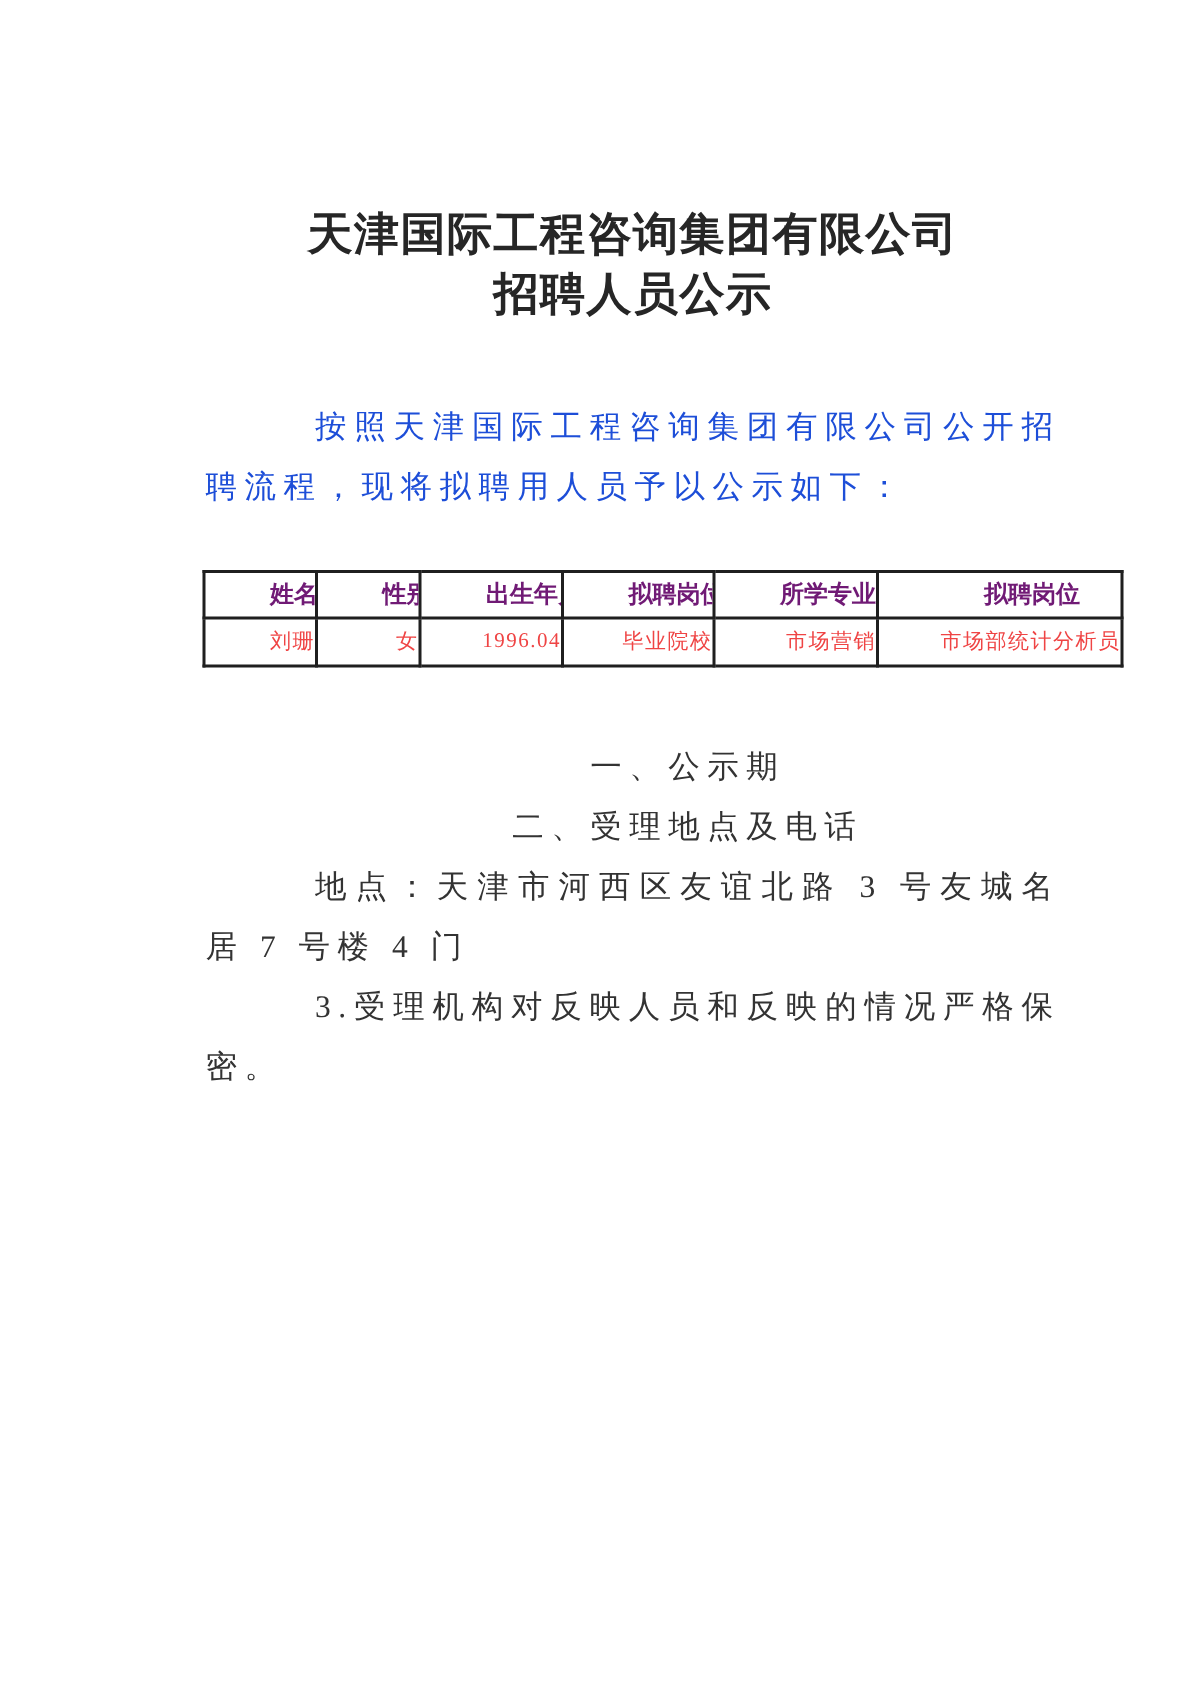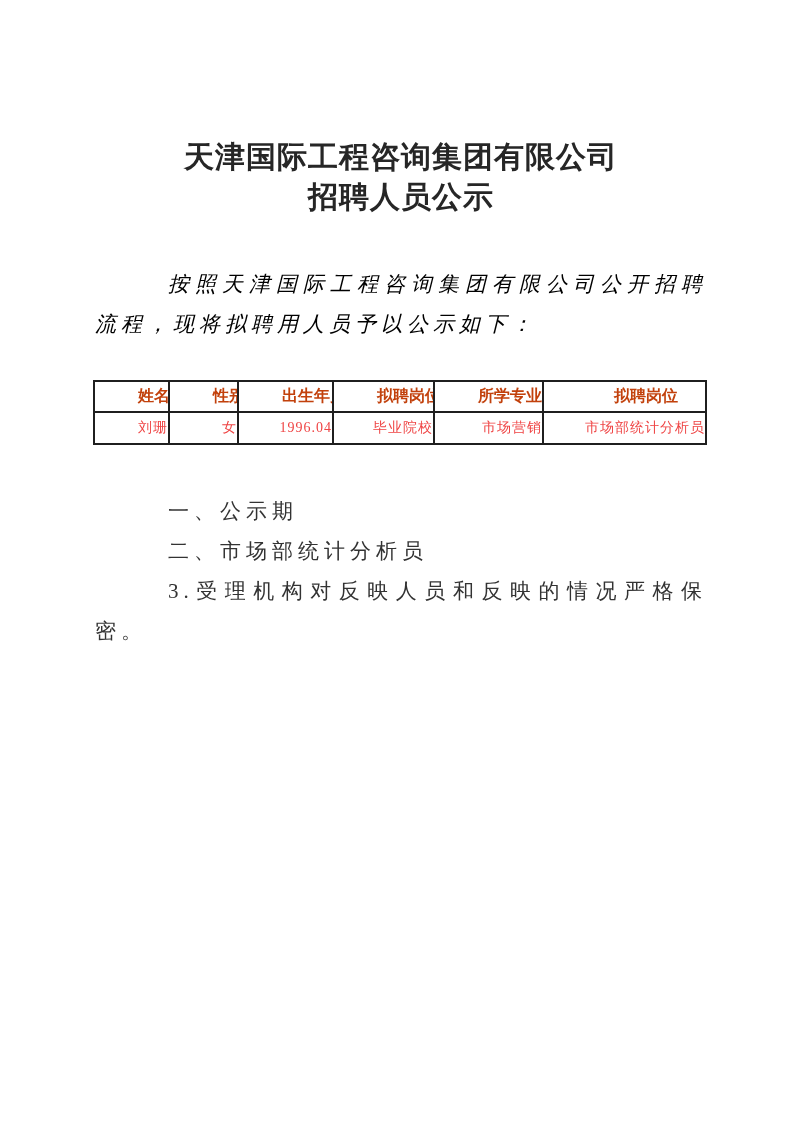--- a/index.html
+++ b/index.html
@@ -11,42 +11,42 @@
     position: relative;
     width: 800px;
     height: 1131px;
     background: #ffffff;
     overflow: hidden;
     font-family: "Liberation Serif", "DejaVu Serif", serif;
     color: #2f2f2f;
   }
   .doc {
     padding: 137px 93px 0 95px; 
+    margin-left: 42px;
   }
 
   
   .title-block {
     text-align: center;
     font-weight: bold;
     font-size: 30px;
     line-height: 40px;
     letter-spacing: 1px;
     color: #262626;
   }
 
   
   .intro {
     margin-top: 47px;
     font-size: 21px;
     line-height: 40px;
     letter-spacing: 5px;
     text-align: justify;
     text-indent: 73px;
-    color: #000000;
-    font-style: italic;
+    color: #1d4ed8;
   }
 
   
   .tbl-wrap {
     margin-top: 36px;
     margin-left: -2px; 
   }
   table.applicants {
     border-collapse: collapse;
     table-layout: fixed;
@@ -65,21 +65,21 @@
     vertical-align: middle;
     padding: 0;
     overflow: hidden;
     white-space: nowrap;
   }
   table.applicants th {
     height: 29px;
     font-family: "Liberation Sans", "DejaVu Sans", sans-serif;
     font-weight: bold;
     font-size: 16px;
-    color: #c2410c;
+    color: #701a75;
     padding-left: 43px;
   }
   table.applicants td {
     height: 30px;
     font-size: 14px;
     color: #ef4444;
     letter-spacing: 1px;
     text-align: right;
   }
 
@@ -90,20 +90,21 @@
     line-height: 40px;
     letter-spacing: 5px;
     color: #333333;
   }
   .body-block p, .body-block h3 {
     margin: 0;
     padding: 0;
     font-size: 21px;
     font-weight: normal;
     text-indent: 73px;
+    text-align: center;
   }
   .body-block .just {
     text-align: justify;
   }
 </style>
 </head>
 <body>
 
 <div class="page">
   <div class="doc">
@@ -145,20 +146,21 @@
             <td>市场部统计分析员</td>
           </tr>
         </tbody>
       </table>
     </div>
 
     <div class="body-block">
 
       <h3>一、公示期</h3>
 
-      <h3>二、市场部统计分析员</h3>
+      <h3>二、受理地点及电话</h3>
+      <p class="just">地点：天津市河西区友谊北路 3 号友城名居 7 号楼 4 门</p>
 
       <p class="just">3.受理机构对反映人员和反映的情况严格保密。</p>
 
     </div>
 
   </div>
 </div>
 
 </body></html>

